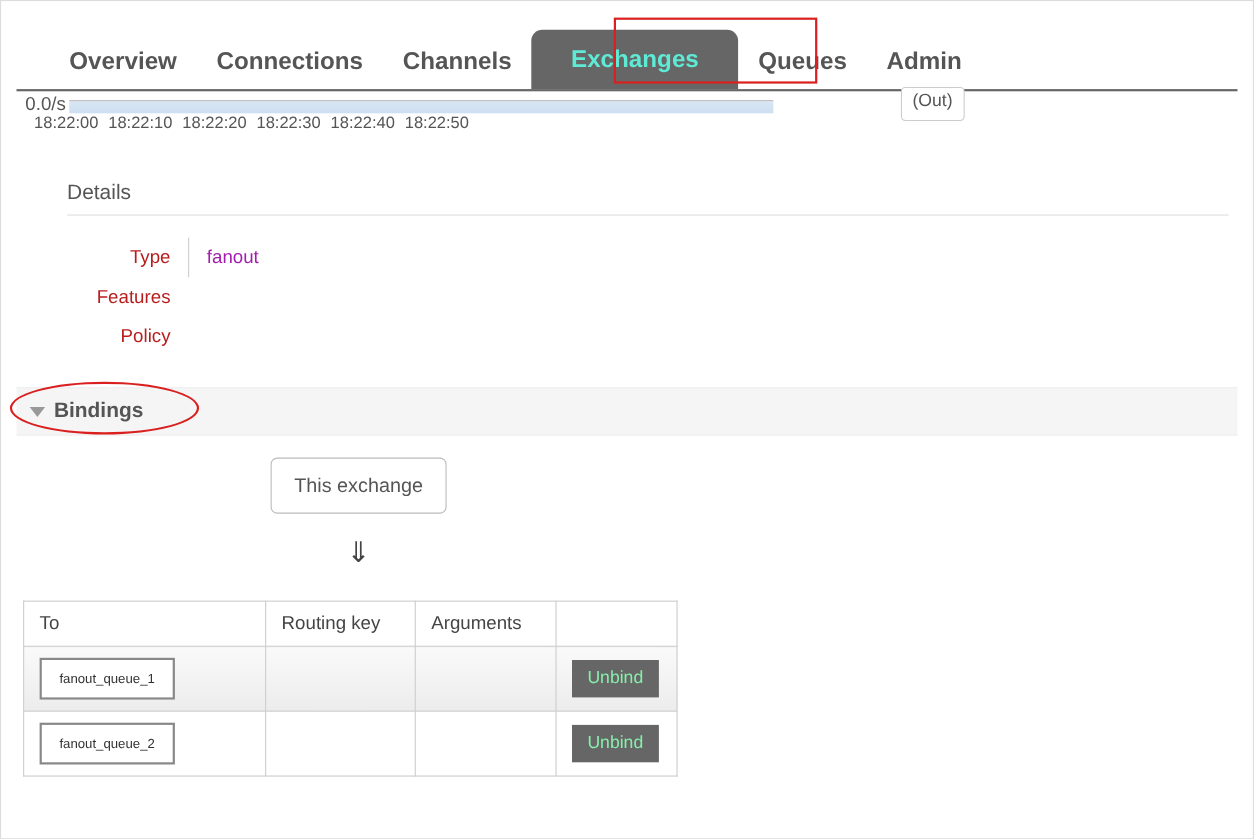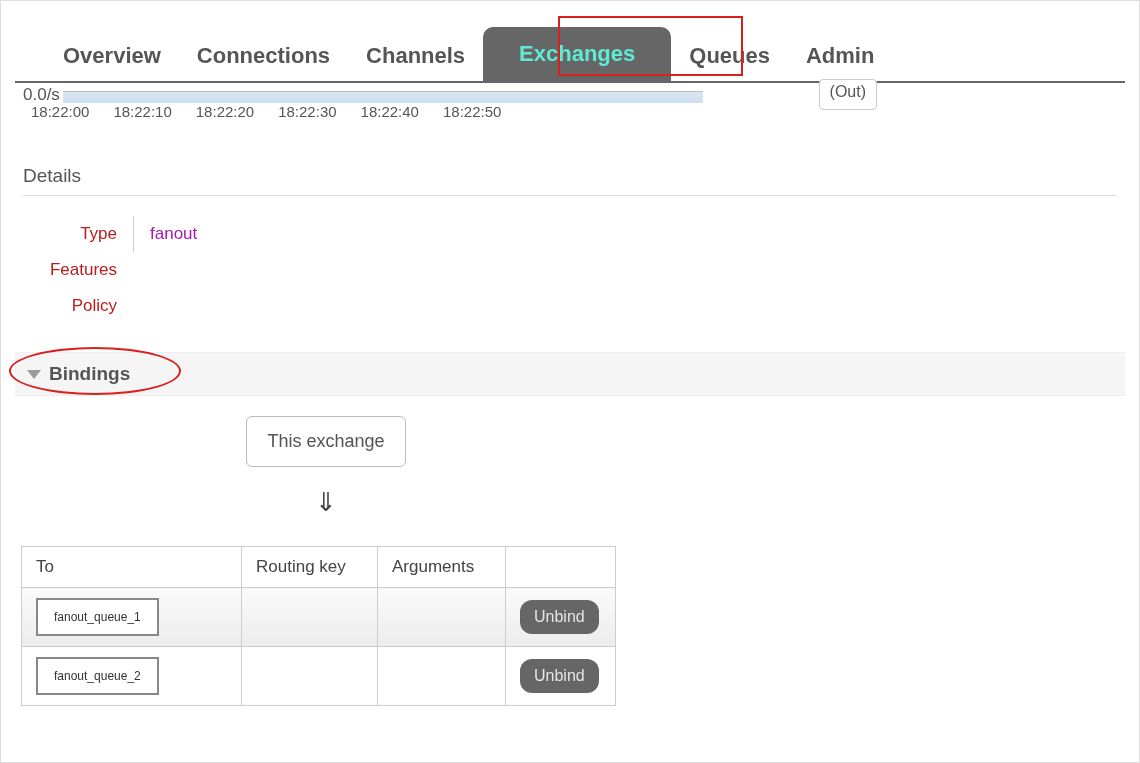--- a/index.html
+++ b/index.html
@@ -82,27 +82,28 @@
     padding: 3px 10px 8px 10px;
     font-size: 16px;
     color: #555;
     background: #fff;
   }
   .xticks {
     position: absolute;
     left: 16px;
     top: 18px;
     display: flex;
-    gap: 24px;
+    gap: 9px;
     font-size: 15px;
     color: #555;
   }
   .details-section {
     margin-top: 40px;
     padding: 0 8px;
+    margin-left: 38px;
   }
   .details-heading {
     font-size: 19px;
     color: #555;
     padding-bottom: 8px;
     border-bottom: 1px solid #ddd;
   }
   .details-grid {
     display: grid;
     grid-template-columns: 110px 1fr;
@@ -193,23 +194,23 @@
   .queue-box {
     border: 2px solid #888;
     background: #fff;
     padding: 10px 16px;
     font-size: 12px;
     color: #333;
     display: inline-block;
   }
   .unbind-btn {
     background: #666;
-    color: #e5e5e5;
+    color: #86efac;
     border: none;
-    border-radius: 12px;
+    border-radius: 0;
     padding: 8px 14px;
     font-size: 16px;
     cursor: pointer;
   }
   td.cell-to { width: 220px; }
   td.cell-rk { width: 136px; }
   td.cell-args { width: 128px; }
   td.cell-action { width: 110px; text-align: center; }
 </style>
 </head>

